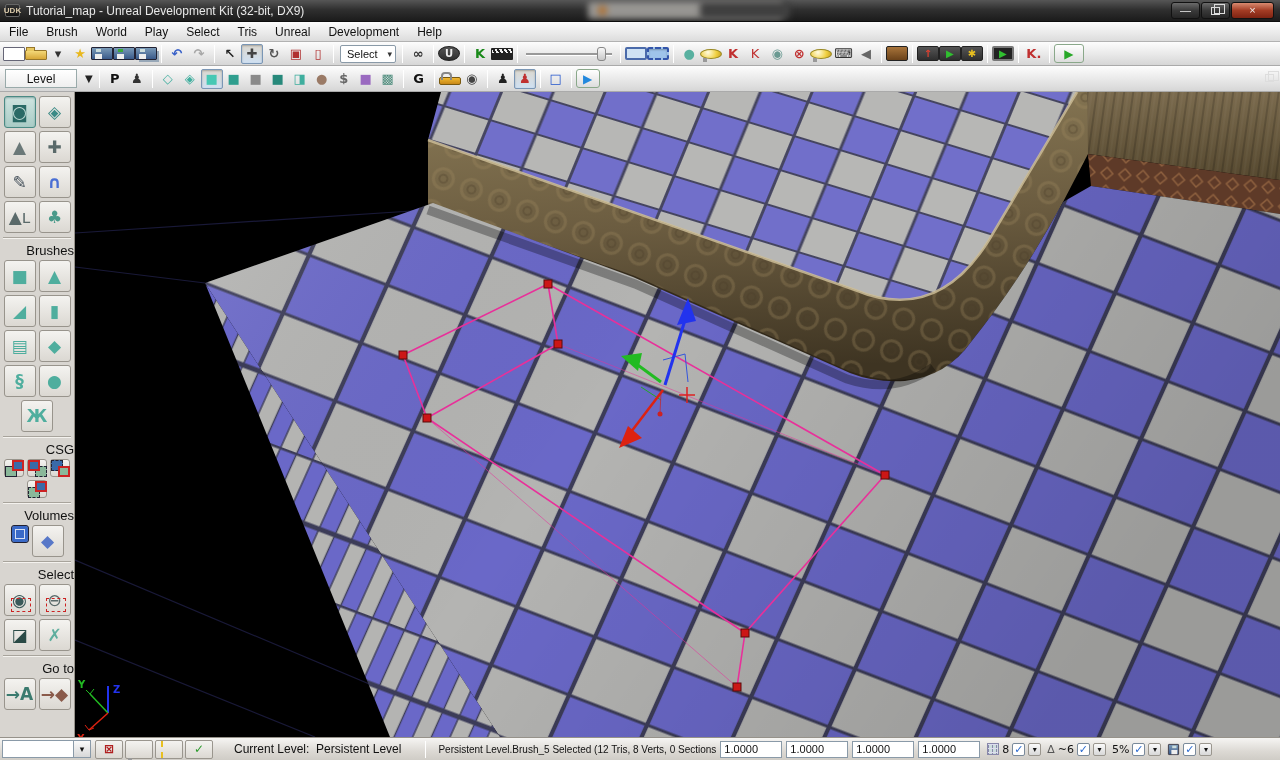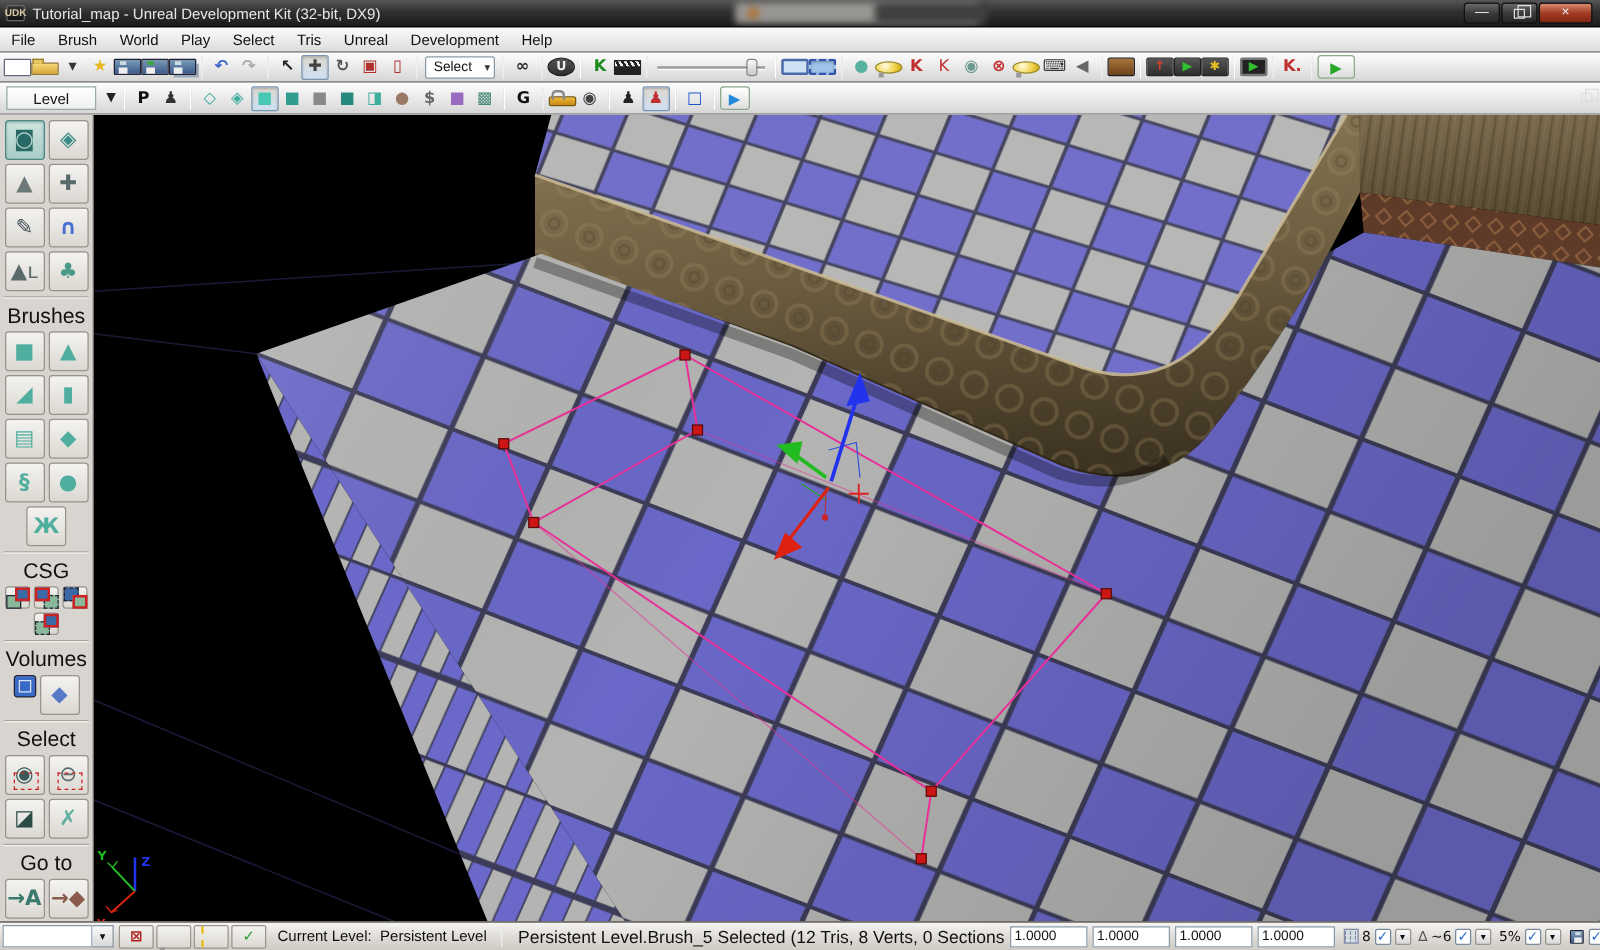--- a/index.html
+++ b/index.html
@@ -102,21 +102,21 @@
     repeating-linear-gradient(90deg,#88a 0 1px,transparent 1px 4px),#cdd;border:1px solid #88a}
   
   .sidebar{position:absolute;left:0;top:92px;width:75px;bottom:23px;background:#d8d5d0;
     border-right:1px solid #97938b;overflow:hidden;padding-top:2px}
   .sgrid{display:flex;flex-wrap:wrap;gap:3px;justify-content:center;margin:2px 0}
   .sbtn{width:32px;height:32px;border:1px solid #98948c;border-radius:3px;
     background:linear-gradient(#f4f3f0,#dbd8d2);display:flex;align-items:center;justify-content:center;
     font-size:17px;font-family:"DejaVu Sans",sans-serif;line-height:1}
   .sbtn.sel{background:linear-gradient(#cfe4e0,#a9ccc6);border-color:#4a8a84;
     box-shadow:inset 0 1px 2px rgba(0,60,60,.35)}
-  .slabel{text-align:center;font-size:17px;color:#111;margin:4px 0 1px}
+  .slabel{text-align:right;font-size:13px;color:#111;margin:4px 0 1px}
   .ssep{border-top:1px solid #a8a49c;border-bottom:1px solid #f4f2ee;margin:4px 3px 2px}
   .ic-csg{position:relative;width:20px;height:18px;display:inline-block}
   .ic-csg i{position:absolute;width:12px;height:11px}
   .csg-add .a{left:0;top:6px;background:#8ab89a;border:1px solid #223}
   .csg-add .b{left:7px;top:0;background:#3a6aa8;border:2px solid #c22}
   .csg-sub .a{left:7px;top:6px;background:#8ab89a;border:1px dashed #223}
   .csg-sub .b{left:0;top:0;background:#3a6aa8;border:2px solid #c22}
   .csg-int .a{left:0;top:0;background:#3a6aa8;border:1px dashed #223}
   .csg-int .b{left:7px;top:6px;background:#8ab89a;border:2px solid #c22}
   .csg-deint .a{left:0;top:6px;background:#8ab89a;border:1px dashed #223}
@@ -132,22 +132,22 @@
   .statusbar{position:absolute;left:0;right:0;bottom:0;height:23px;
     background:linear-gradient(#f6f5f3,#dcd9d4 60%,#cfccc6);border-top:1px solid #96928a;
     display:flex;align-items:center;font-size:12px;color:#111;padding:0 2px;overflow:hidden}
   .lvl-select{display:flex;align-items:center;height:18px;margin-right:3px}
   .lvl-select .fld{width:72px;height:18px;background:#fff;border:1px solid #8a9aa8}
   .lvl-select .arr{width:17px;height:18px;border:1px solid #8a9aa8;border-left:none;
     background:linear-gradient(#fafafa,#d8d8d8);display:flex;align-items:center;justify-content:center;font-size:9px}
   .sb-btn{width:28px;height:19px;border:1px solid #9a968e;border-radius:2px;margin:0 1px;
     background:linear-gradient(#f4f3f0,#dbd8d2);display:flex;align-items:center;justify-content:center;
     font-size:12px;font-family:"DejaVu Sans",sans-serif}
-  .sb-text{margin:0 8px;white-space:nowrap}
-  .sb-sel-text{font-size:14px;white-space:nowrap;margin:0 4px 0 8px}
+  .sb-text{margin:0 20px;white-space:nowrap}
+  .sb-sel-text{font-size:10px;white-space:nowrap;margin:0 4px 0 8px}
   .ssep-v{width:1px;height:17px;background:#aaa;border-right:1px solid #fff;margin:0 4px}
   .sfield{width:62px;height:17px;border:1px solid #8a9aa8;font-size:11px;padding:1px 3px;
     margin-right:4px;font-family:"Liberation Sans",sans-serif;background:#fff;color:#111}
   .tgl{display:flex;align-items:center;gap:3px;margin:0 3px;font-size:11px;font-family:"DejaVu Sans",sans-serif}
   .cb{width:13px;height:13px;background:#fff;border:1px solid #7a8a9a;border-radius:2px;
     color:#2a6ad0;font-size:11px;font-weight:bold;display:flex;align-items:center;justify-content:center;line-height:1}
   .cb-dd{width:13px;height:13px;border:1px solid #9a968e;border-radius:2px;font-size:8px;
     background:linear-gradient(#fafafa,#d8d8d8);display:flex;align-items:center;justify-content:center}
 </style>
 </head>

